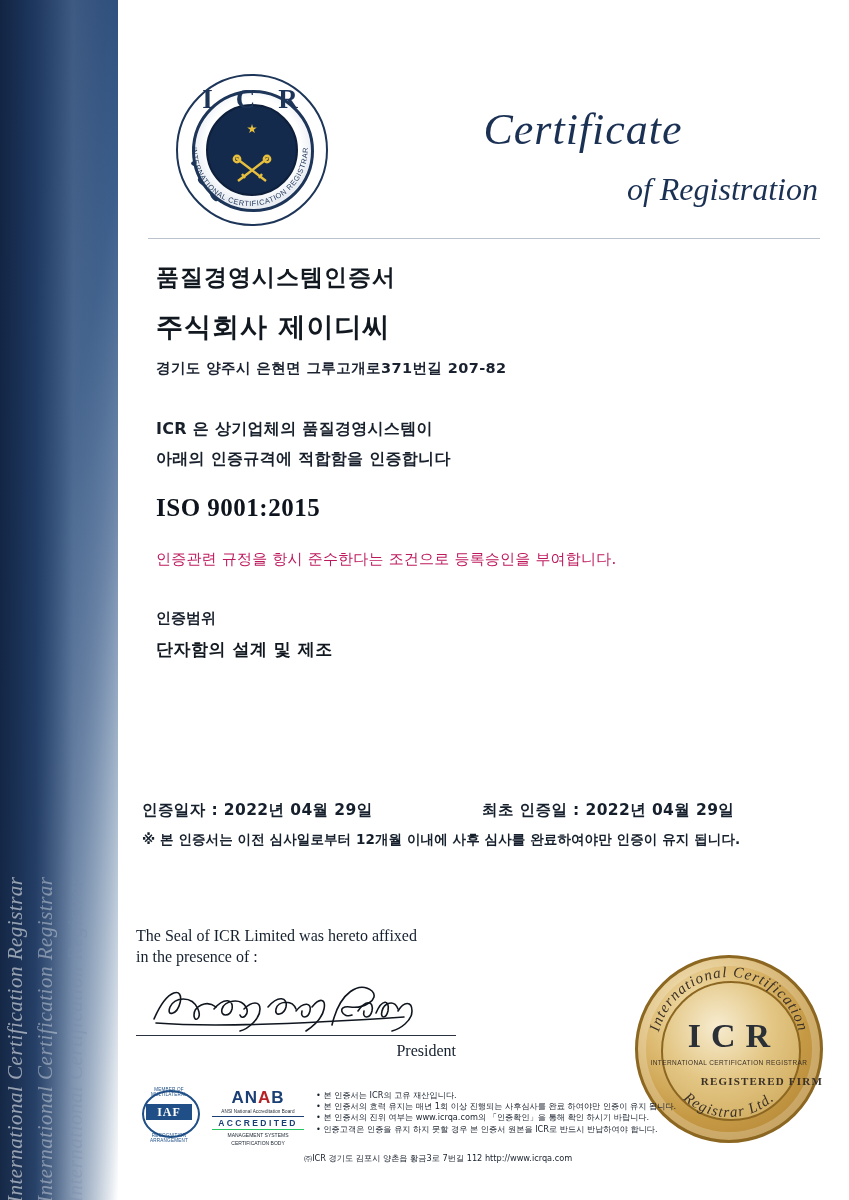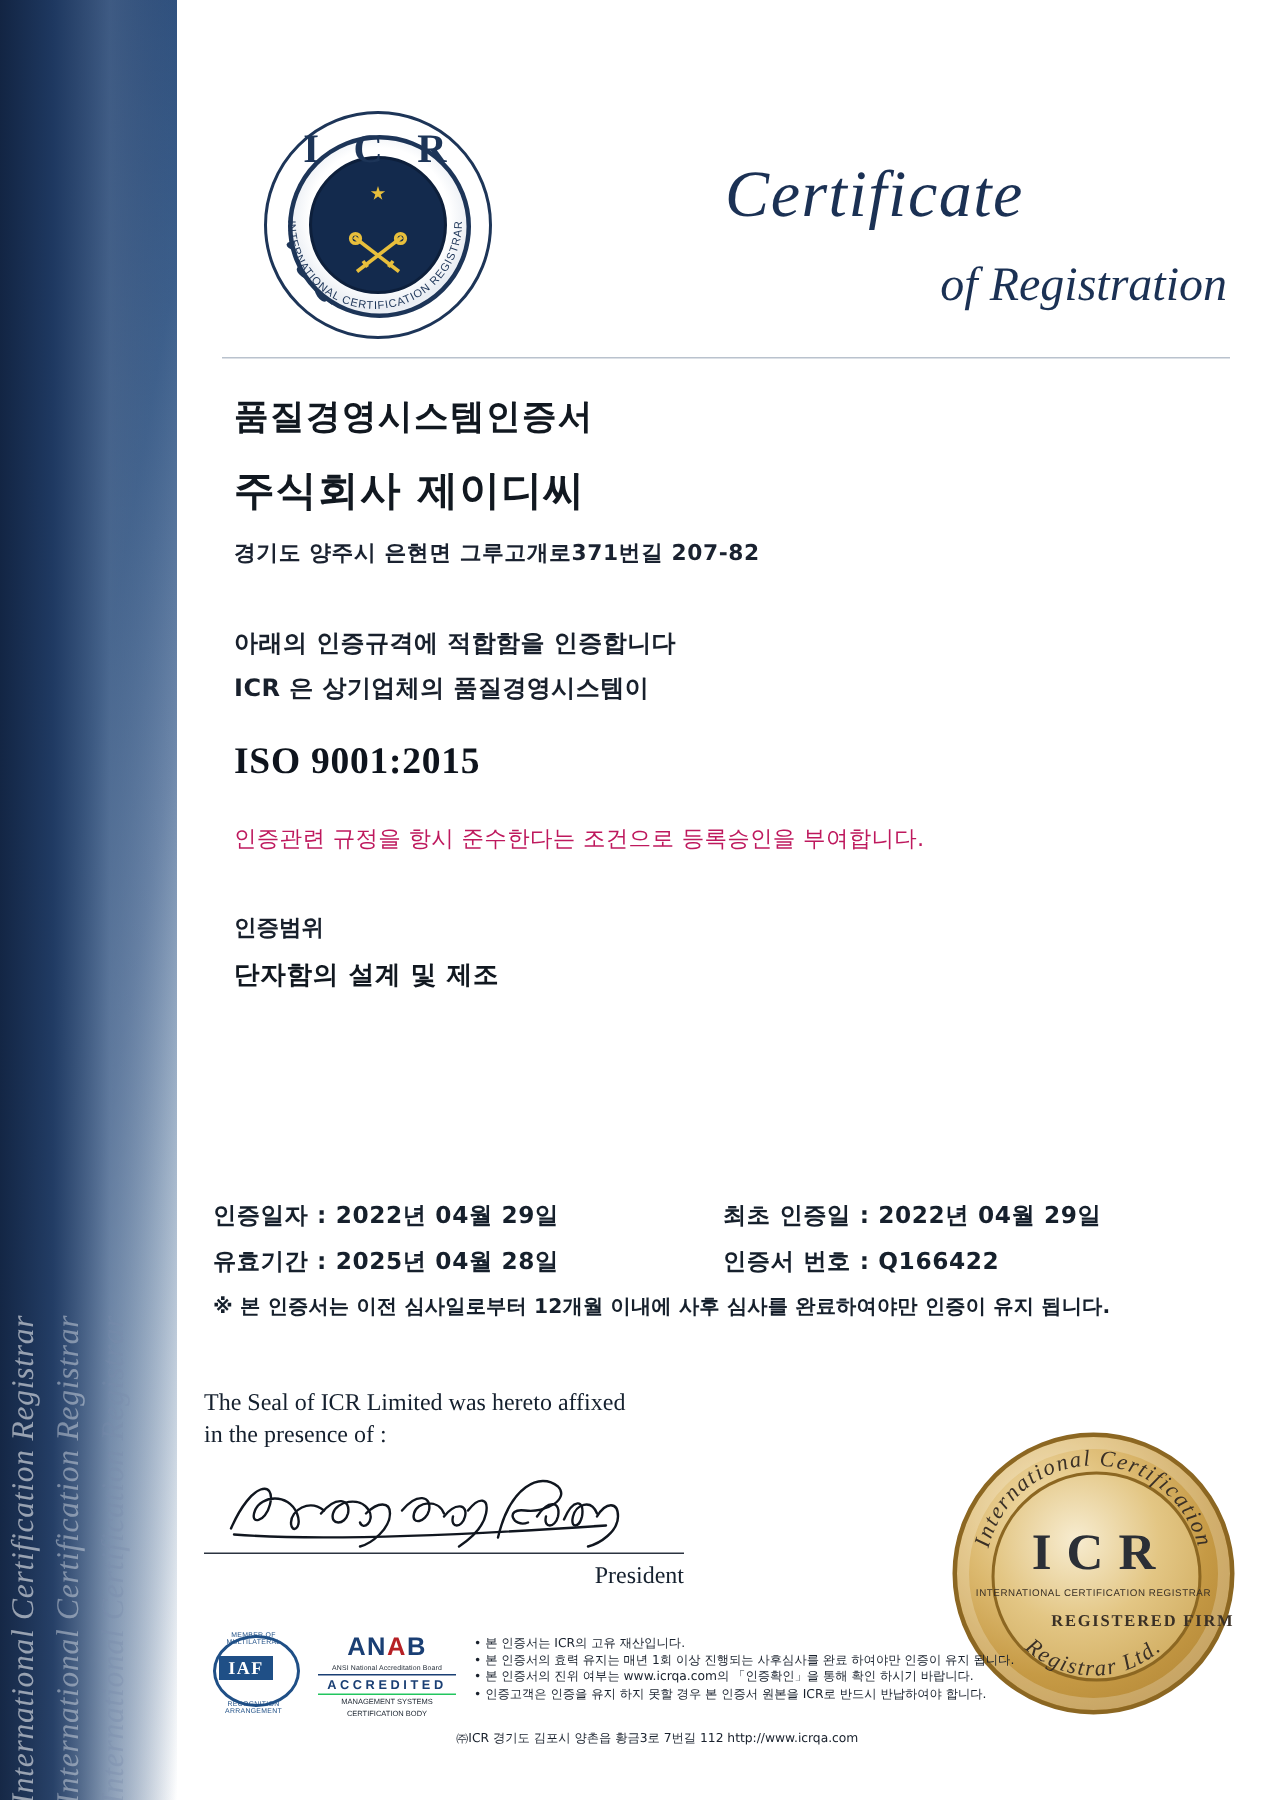--- a/index.html
+++ b/index.html
@@ -352,21 +352,21 @@
   }
   .iaf-circle {
     position: absolute; left: 6px; top: 2px;
     width: 54px; height: 44px;
     border-radius: 50%;
     border: 2px solid #1f4f86;
     background: #ffffff;
   }
   .iaf-band {
     position: absolute; left: 10px; top: 16px;
-    width: 36px; height: 16px;
+    width: 46px; height: 16px;
     background: #1f4f86;
     color: #ffffff;
     font-family: "Liberation Serif", serif;
     font-weight: bold;
     font-size: 12px;
     text-align: center;
     line-height: 16px;
     letter-spacing: 1px;
   }
   .iaf-top, .iaf-bottom {
@@ -500,47 +500,37 @@
         <div class="title-main">Certificate</div>
         <div class="title-sub">of Registration</div>
       </div>
     </div>
     <div class="header-rule"></div>
 
     <div class="content">
       <div class="kr line-title">품질경영시스템인증서</div>
       <div class="kr line-company">주식회사 제이디씨</div>
       <div class="kr line-address">경기도 양주시 은현면 그루고개로371번길 207-82</div>
+      <div class="kr line-stmt">ICR 은 상기업체의 품질경영시스템이</div>
       <div class="kr line-stmt">아래의 인증규격에 적합함을 인증합니다</div>
-      <div class="kr line-stmt">ICR 은 상기업체의 품질경영시스템이</div>
       <div class="line-standard">ISO 9001:2015</div>
       <div class="kr line-cond">인증관련 규정을 항시 준수한다는 조건으로 등록승인을 부여합니다.</div>
       <div class="kr scope-label">인증범위</div>
       <div class="kr scope-value">단자함의 설계 및 제조</div>
     </div>
 
     <div class="dates">
       <div class="date-row">
         <div class="date-col-left">
           <span>인증일자 :</span>
           <span>2022년 04월 29일</span>
         </div>
         <div class="date-col-right">
           <span>최초 인증일 :</span>
           <span>2022년 04월 29일</span>
-        </div>
-      </div>
-      <div class="date-row">
-        <div class="date-col-left">
-          <span>유효기간 :</span>
-          <span>2025년 04월 28일</span>
-        </div>
-        <div class="date-col-right">
-          <span>인증서 번호 :</span>
-          <span>Q166422</span>
         </div>
       </div>
       <div class="date-note kr">※ 본 인증서는 이전 심사일로부터 12개월 이내에 사후 심사를 완료하여야만 인증이 유지 됩니다.</div>
     </div>
 
     <div class="signature-area">
       <div class="seal-statement">The Seal of ICR Limited was hereto affixed</div>
       <div class="seal-statement">in the presence of :</div>
       <div class="sign-image">
         <svg width="320" height="52" viewBox="0 0 320 52">

